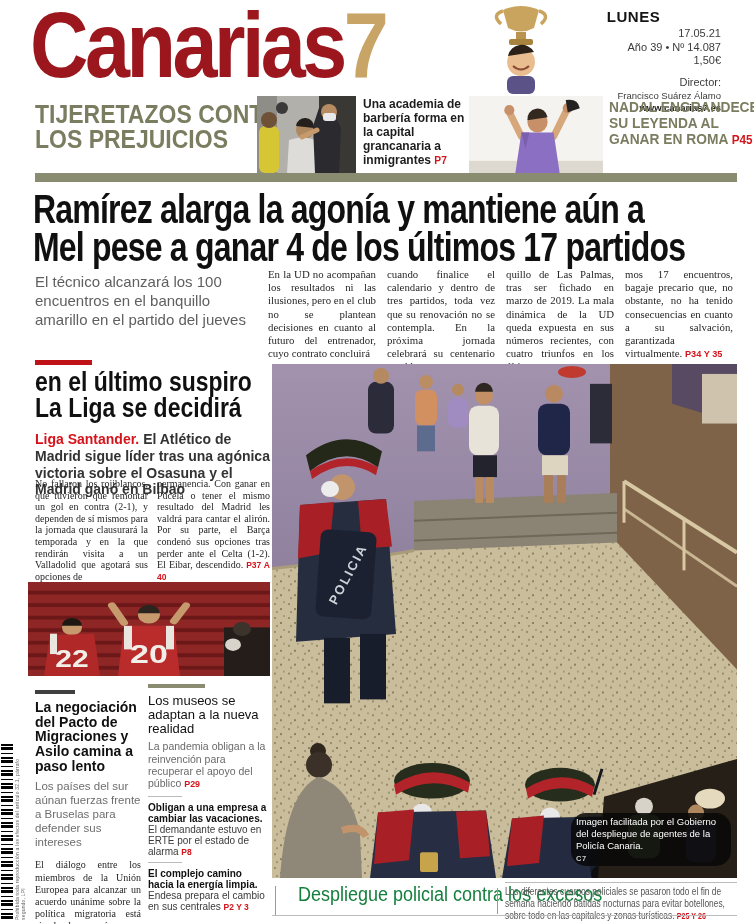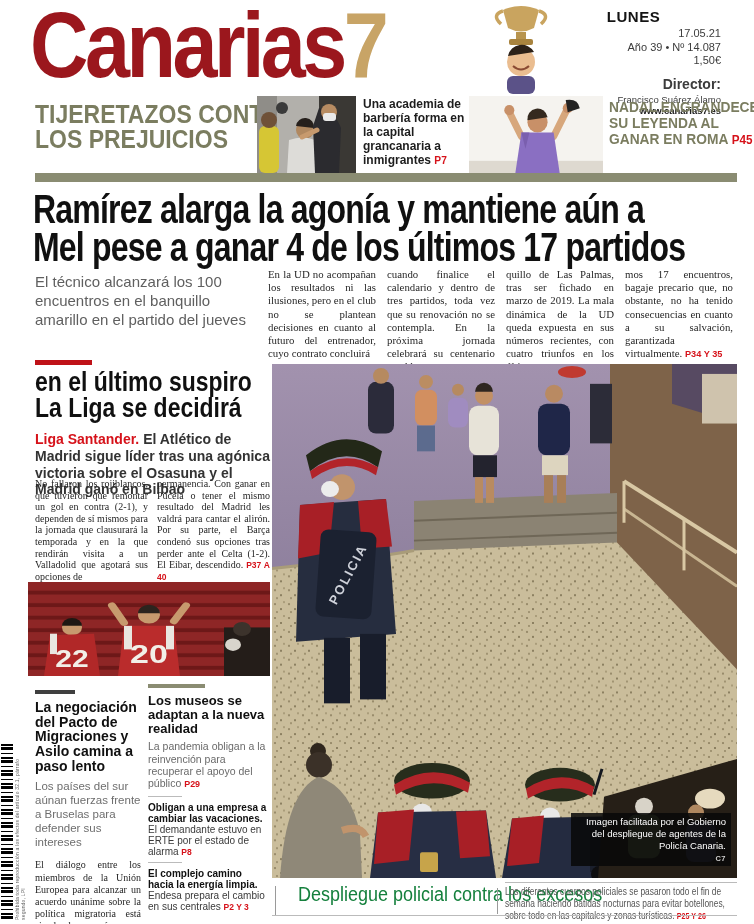--- a/index.html
+++ b/index.html
@@ -10,21 +10,21 @@
 
   
   .logo{left:30px;top:4px;font-weight:700;font-size:92px;line-height:.9;letter-spacing:-4px;}
   .logo .cond{transform:scaleX(.88);}
   .logo-main{color:var(--brand_red,#9b171d);}
   .logo-seven{color:var(--gold,#c8a466);}
   .caricature{left:476px;top:2px;}
   .issue{right:33px;top:8px;width:175px;text-align:right;line-height:1.25;}
   .issue .weekday{font-size:15px;font-weight:700;letter-spacing:.5px;text-align:center;}
   .issue .meta{font-size:11px;color:#3c3c3c;}
-  .issue .dir{font-size:14px;color:#3c3c3c;margin-top:8px;font-weight:bold;}
+  .issue .dir{font-size:11px;color:#3c3c3c;margin-top:8px;}
   .issue .dirname{font-size:9.5px;color:#3c3c3c;}
   .issue .web{font-size:9.5px;font-weight:700;color:#222;}
 
   
   .band-left{left:35px;top:102px;font-weight:700;font-size:25px;line-height:.98;color:var(--olive,#7b7d60);}
   .band-left .cond{transform:scaleX(.92);}
   .band-left div{height:25px;}
   .ph{position:absolute;overflow:hidden;background:#ccc;}
   .ph1{left:257px;top:96px;width:99px;height:77px;}
   .band-center{left:363px;top:98px;width:102px;font-size:12px;font-weight:700;line-height:1.16;color:#1d1d1d;}
@@ -55,33 +55,33 @@
   .liga-cols .serifcol{width:113px;font-size:10px;line-height:1.16;}
 
   .atl{left:28px;top:582px;width:242px;height:94px;}
   .photo-cap{position:absolute;background:rgba(8,8,8,.85);color:#fff;font-size:9px;line-height:1.25;padding:3px 5px;}
   .atl .photo-cap{right:3px;bottom:3px;width:126px;}
   .credit{font-weight:700;font-size:7.5px;color:#cfcfcf;letter-spacing:.5px;}
   .cap-marker{display:inline-block;width:6px;height:6px;background:#d06a28;margin-right:3px;}
 
   
   .mainph{left:272px;top:364px;width:465px;height:514px;}
-  .mainph .photo-cap{right:6px;bottom:12px;width:150px;text-align:right;font-size:9.5px;}
+  .mainph .photo-cap{right:6px;bottom:12px;width:150px;font-size:9.5px;border-radius:15px;}
   .mainph .credit{display:block;margin-top:2px;}
 
   
   .colA{left:35px;top:690px;width:106px;}
   .colB{left:148px;top:684px;width:121px;}
   .secbar{height:4px;margin-bottom:6px;}
   .bar-dark{width:40px;background:#3f3f3f;}
   .bar-olive{width:57px;background:var(--olive_bar,#8a8c72);}
   .colA h3{margin:0 0 7px;font-size:14px;line-height:1.05;font-weight:700;color:#101010;}
   .colA .sub{font-size:11.5px;line-height:1.2;color:#6e6e6e;margin:0 0 10px;}
   .colA .body{font-size:10px;line-height:1.22;margin:0;}
-  .colB h3{margin:1px 0 5px;font-size:13px;line-height:1.06;font-weight:700;color:#101010;}
+  .colB h3{margin:1px 0 5px;font-size:13px;line-height:1.06;font-weight:400;color:#101010;}
   .colB .gray{font-size:10.5px;line-height:1.18;color:#6a6a6a;margin:0 0 6px;}
   .brief{margin:0 0 5px;font-size:10px;line-height:1.1;color:#3a3a3a;}
   .brief::before{content:"";display:block;width:34px;border-top:1px solid #bbb;margin:5px 0 5px;}
   .brief b{font-size:10px;color:#111;}
 
   
   .vrule{width:1px;background:#9a9a9a;}
   .vr1{left:275px;top:886px;height:30px;}
   .vr2{left:497px;top:888px;height:26px;}
   .strip-top-rule{left:505px;top:882px;width:232px;height:1px;background:#bbb;}

